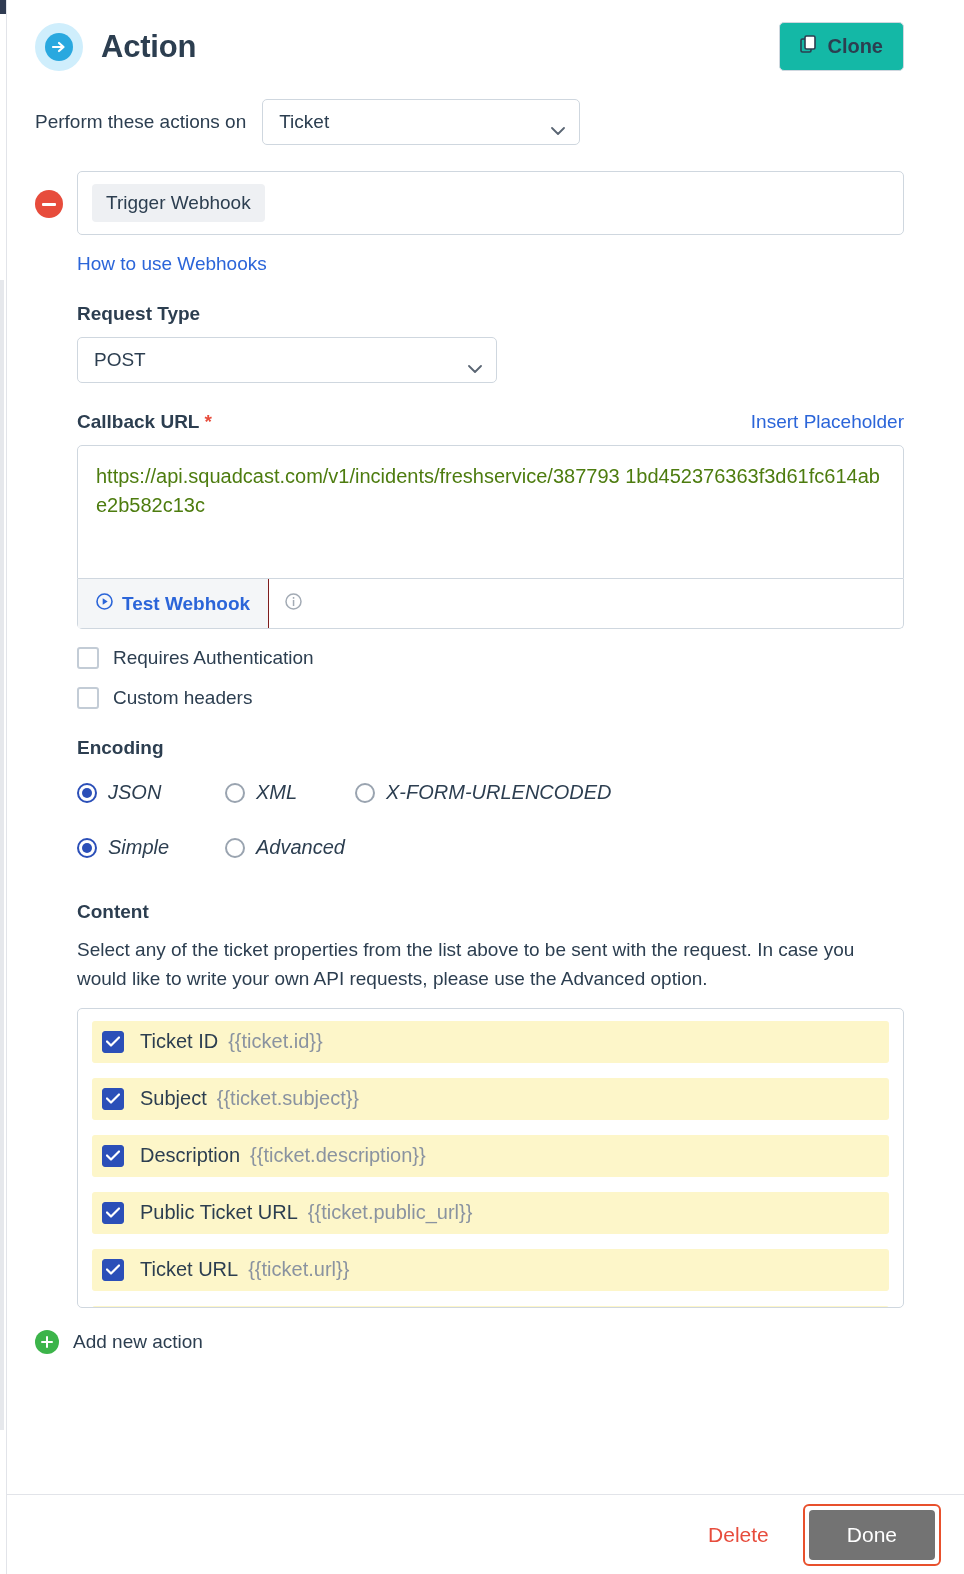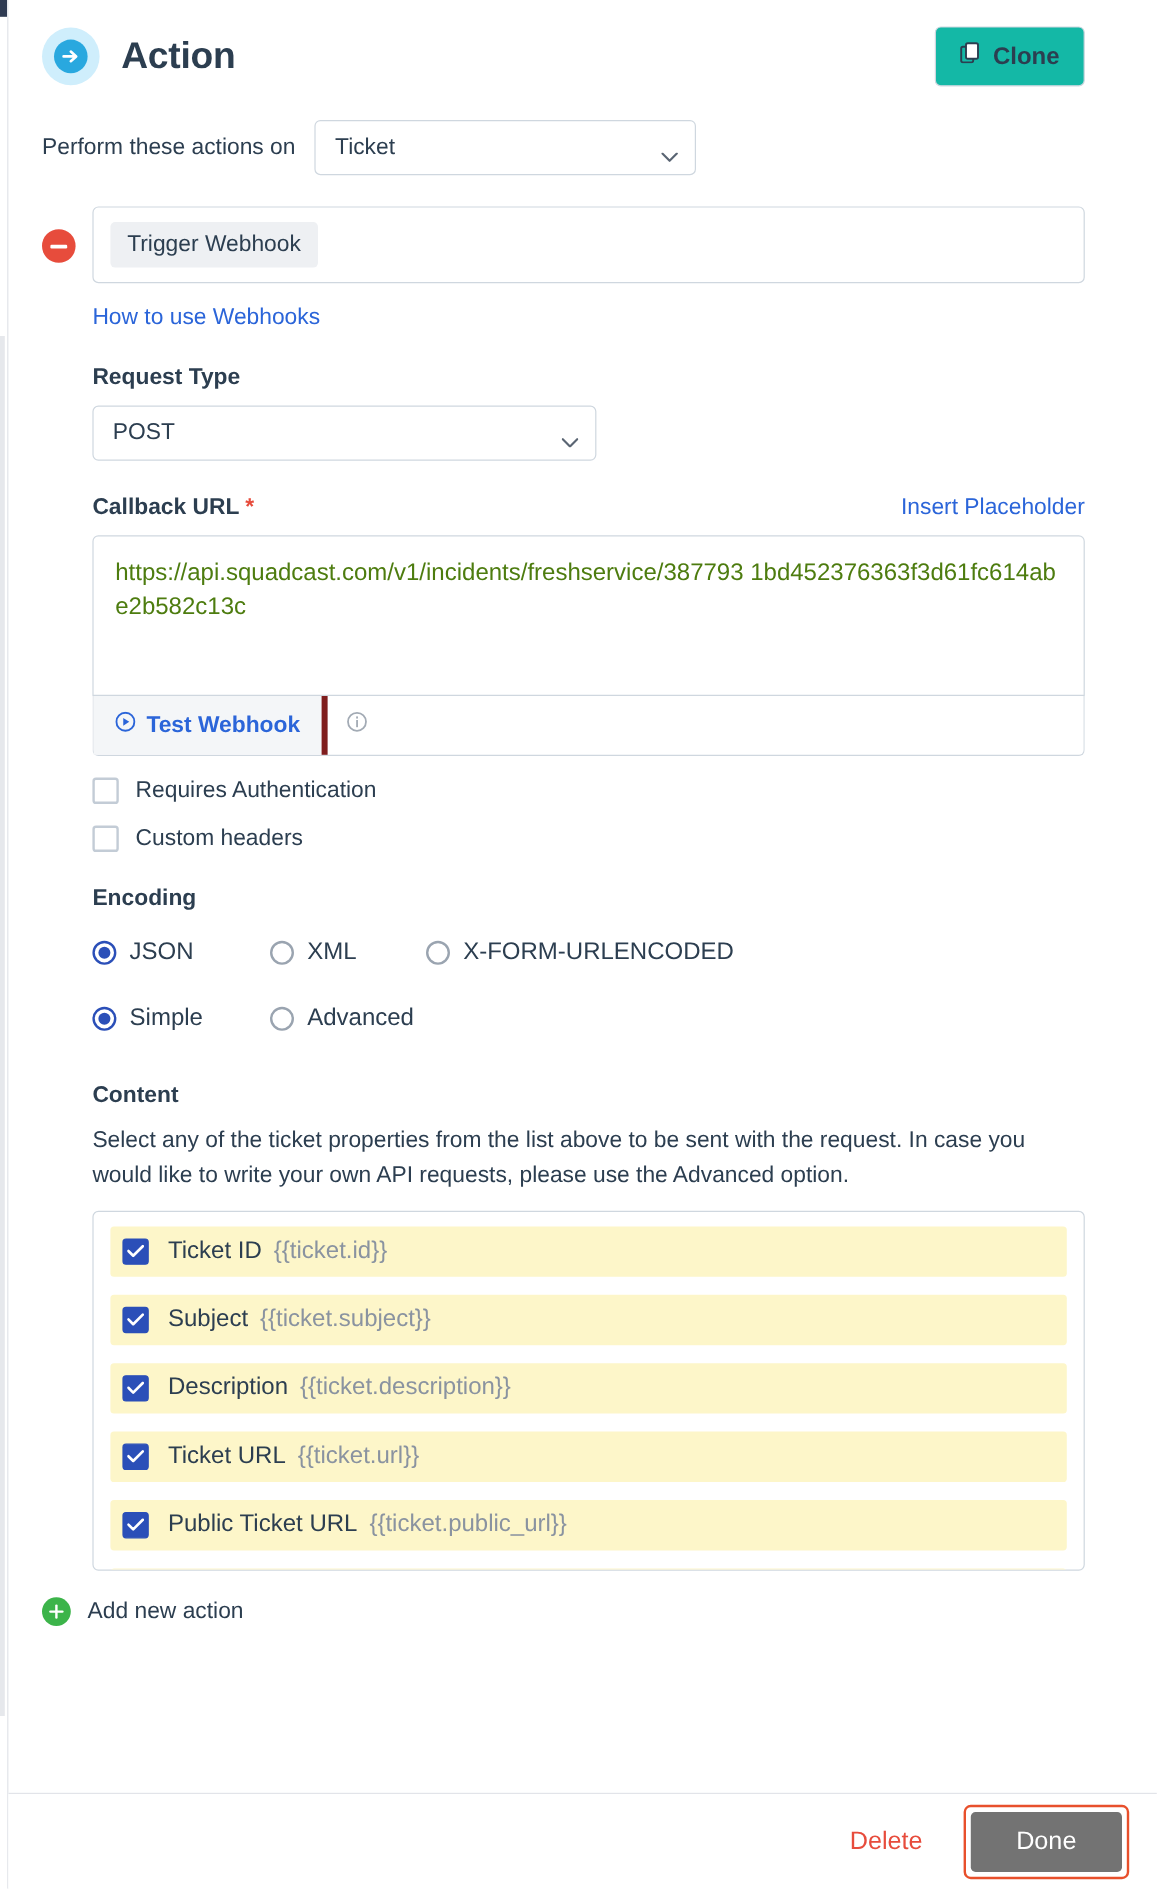--- a/index.html
+++ b/index.html
@@ -152,21 +152,21 @@
     border: 1px solid #cfd7df;
     border-top: none;
     border-radius: 0 0 5px 5px;
     background: #fff;
     height: 50px;
   }
   .test-webhook {
     display: flex; align-items: center; gap: 9px;
     padding: 0 18px;
     background: #f4f6f8;
-    border-right: 5px solid #7f1d1d;
+    border-right: 1px solid #7f1d1d;
     color: #2b65d9; font-size: 19px; font-weight: bold;
     cursor: pointer;
   }
   .test-note {
     display: flex; align-items: center; gap: 10px;
     padding: 0 16px;
     color: #a3abb5; font-size: 19px;
   }
 
   .check-row { display: flex; align-items: center; margin-top: 18px; }
@@ -186,21 +186,21 @@
     margin-right: 11px; flex: 0 0 auto;
     position: relative;
   }
   .radio.checked { border-color: #2b4fb8; }
   .radio.checked::after {
     content: ""; position: absolute;
     left: 50%; top: 50%; transform: translate(-50%,-50%);
     width: 10px; height: 10px; border-radius: 50%;
     background: #2b4fb8;
   }
-  .radio-item span { font-size: 20px; color: #2c3e50; }
+  .radio-item span { font-size: 20px; color: #2c3e50; font-style: italic; }
 
   .content-desc {
     font-size: 19px; color: #2c3e50; line-height: 1.55; margin-top: 10px;
   }
 
   .props-box {
     margin-top: 14px;
     border: 1px solid #cfd7df;
     border-radius: 5px;
     background: #fff;
@@ -434,31 +434,31 @@
             </span>
             <span class="prop-name">Description</span>
             <span class="prop-ph">{{ticket.description}}</span>
           </div>
           <div class="prop-row">
             <span class="cb-checked">
               <svg width="14" height="11" viewBox="0 0 14 11">
                   <path d="M1 5.5l4 4L13 1.5" fill="none" stroke="#fff" stroke-width="2.2" stroke-linecap="round" stroke-linejoin="round"></path>
                 </svg>
             </span>
-            <span class="prop-name">Ticket URL</span>
-            <span class="prop-ph">{{ticket.url}}</span>
+            <span class="prop-name">Public Ticket URL</span>
+            <span class="prop-ph">{{ticket.public_url}}</span>
           </div>
           <div class="prop-row">
             <span class="cb-checked">
               <svg width="14" height="11" viewBox="0 0 14 11">
                   <path d="M1 5.5l4 4L13 1.5" fill="none" stroke="#fff" stroke-width="2.2" stroke-linecap="round" stroke-linejoin="round"></path>
                 </svg>
             </span>
-            <span class="prop-name">Public Ticket URL</span>
-            <span class="prop-ph">{{ticket.public_url}}</span>
+            <span class="prop-name">Ticket URL</span>
+            <span class="prop-ph">{{ticket.url}}</span>
           </div>
           <div class="prop-row">
             
             
             
           </div>
         </div>
 
       </div>
     </div>

